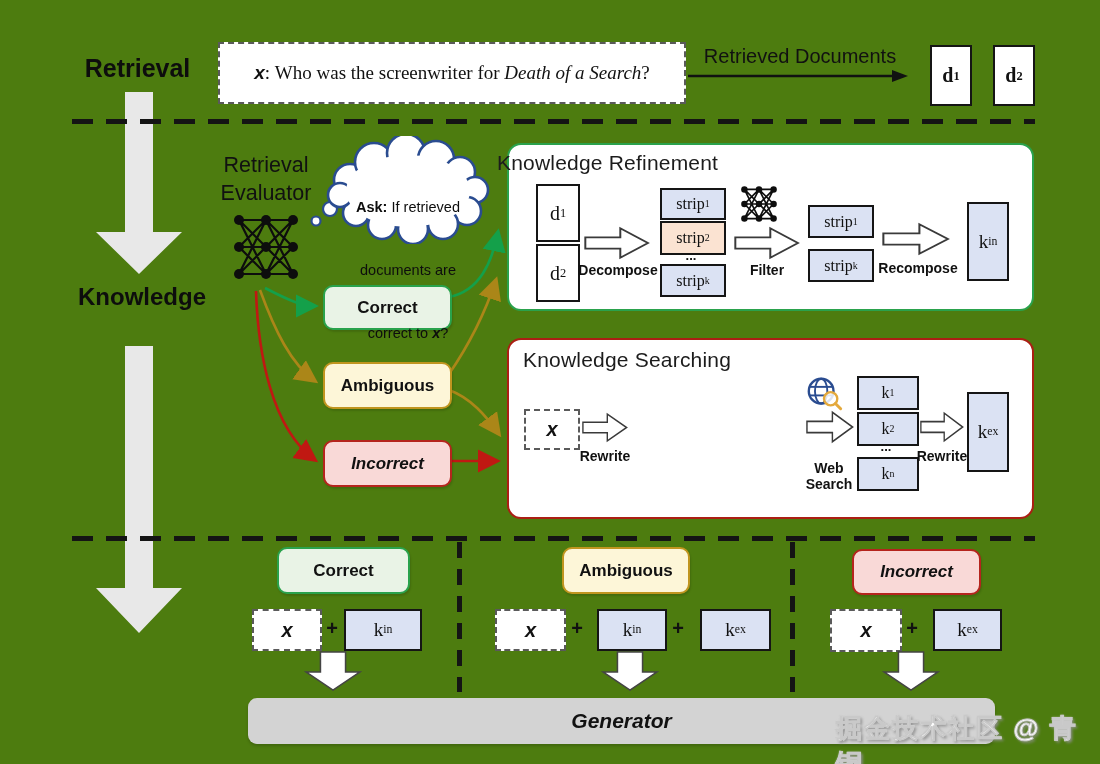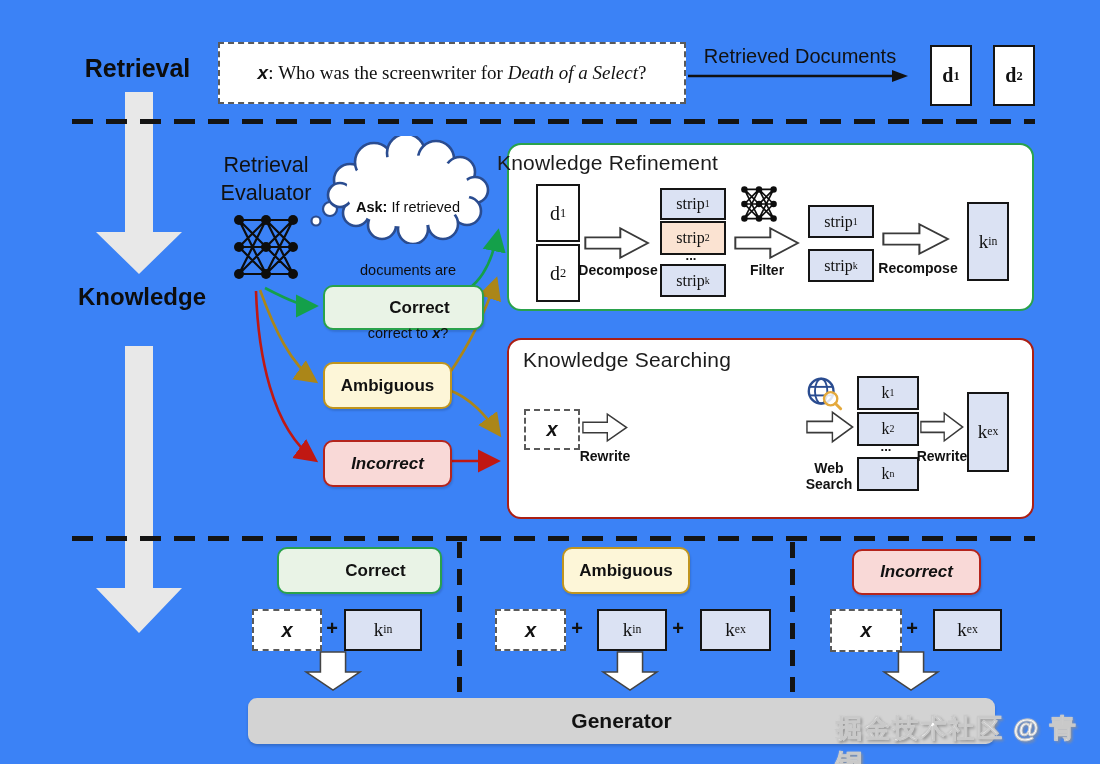--- a/index.html
+++ b/index.html
@@ -1,45 +1,45 @@
 <!DOCTYPE html>
 <html><head>
 <meta charset="utf-8">
 <style>
   html,body{margin:0;padding:0;background:#fff;}
-  #canvas{position:relative;width:1100px;height:764px;background:#3b82f6;overflow:hidden;
+  #canvas{position:relative;width:1100px;height:764px;background:#4d7c0f;overflow:hidden;
           font-family:"Liberation Sans",sans-serif;color:#111;}
   .abs{position:absolute;}
   .ctr{display:flex;align-items:center;justify-content:center;}
   .ser{font-family:"Liberation Serif",serif;}
   .pre{white-space:pre-wrap;}
   .z0{z-index:0}.z1{z-index:1}.z2{z-index:2}.z3{z-index:3}.z4{z-index:4}
   .rail{font-weight:bold;text-align:center;color:#0d0d0d;}
   .hdash{height:5px;background:repeating-linear-gradient(90deg,#141414 0 21px,transparent 21px 34px);}
   .vdash{width:5px;background:repeating-linear-gradient(180deg,#141414 0 16px,transparent 16px 27px);}
   .kbox{background:#dbe2f3;border:2.5px solid #151515;}
   .peach{background:#fbe3d2;}
   .docbox{background:#fff;border:2.5px solid #151515;}
   .dashbox{background:#fff;border:2px dashed #5a5a5a;}
   .badge{border-radius:10px;font-weight:bold;font-size:17px;box-shadow:1px 2px 2px rgba(0,0,0,.13);}
-  .badge.g{background:#e9f3e6;border:2.5px solid #2aa24c;padding-left:32px;}
+  .badge.g{background:#e9f3e6;border:2.5px solid #2aa24c;}
   .badge.y{background:#fdf6d8;border:2.5px solid #c0951f;}
   .badge.r{background:#f9d9d7;border:2.5px solid #b5251d;font-style:italic;}
   .xlbl{font-weight:bold;font-style:italic;font-size:20px;font-family:"Liberation Sans",sans-serif;}
   .blbl{font-weight:bold;font-size:14px;text-align:center;line-height:16px;}
   .boxtitle{font-size:21px;color:#1c1c1c;letter-spacing:0.2px;}
   sub{font-size:0.62em;line-height:0;vertical-align:-0.28em;}
   .strip{font-size:16px;}
   .kfont{font-size:19px;}
   .dfont{font-size:20px;}
   .plus{font-weight:bold;font-size:20px;}
   .cloudtxt{font-size:14.5px;line-height:21px;text-align:center;color:#0d0d0d;}
   .watermark{font-size:26px;font-weight:bold;color:#fdfdfd;letter-spacing:2px;
              text-shadow:2px 2px 3px #8f8f8f,0 0 2px #cfcfcf;-webkit-text-stroke:0.8px #c9c9c9;}
-  .genbar{background:#d3d3d3;border-radius:9px;box-shadow:0 2px 3px rgba(0,0,0,.18);}
+  .genbar{background:#d3d3d3;border-radius:9px;box-shadow:0 2px 3px rgba(0,0,0,.18);font-style:italic;}
 </style>
 </head>
 <body>
 
 <div id="canvas">
 
   <svg class="abs z0" style="left:96px;top:92px;" width="86" height="182" viewBox="0 0 86 182">
     <polygon points="29,0 57,0 57,140 86,140 43,182 0,140 29,140" fill="#e8e8e8"></polygon>
   </svg>
   <svg class="abs z0" style="left:96px;top:346px;" width="86" height="287" viewBox="0 0 86 287">
@@ -50,21 +50,21 @@
   <div class="abs hdash z1" style="left:72px;top:536px;width:963px;"></div>
   <div class="abs vdash z1" style="left:457px;top:542px;height:150px;"></div>
   <div class="abs vdash z1" style="left:790px;top:542px;height:150px;"></div>
 
   <div class="abs rail z2" style="left:60px;top:54px;width:155px;font-size:25px;">Retrieval</div>
   <div class="abs rail z2" style="left:47px;top:281px;width:190px;font-size:24px;line-height:32px;">
     <div>Knowledge</div>
   </div>
 
   <div class="abs dashbox ctr ser pre z2" style="left:218px;top:42px;width:464px;height:58px;font-size:19px;">
-    <span class="xlbl" style="font-size:19px;">x</span><span>: </span><span>Who was the screenwriter for </span><i>Death of a Select</i><span>?</span>
+    <span class="xlbl" style="font-size:19px;">x</span><span>: </span><span>Who was the screenwriter for </span><i>Death of a Search</i><span>?</span>
   </div>
 
   <div class="abs z2" style="left:686px;top:45px;width:228px;font-size:20px;text-align:center;">Retrieved Documents</div>
   <svg class="abs z2" style="left:686px;top:69px;" width="228" height="14" viewBox="0 0 228 14">
     <line x1="2" y1="7" x2="208" y2="7" stroke="#111" stroke-width="2.4"></line>
     <polygon points="206,1 222,7 206,13" fill="#111"></polygon>
   </svg>
   <div class="abs docbox ctr ser z2" style="left:930px;top:45px;width:38px;height:57px;font-weight:bold;font-size:20px;">
     <span>d</span>
       <sub>1</sub>

